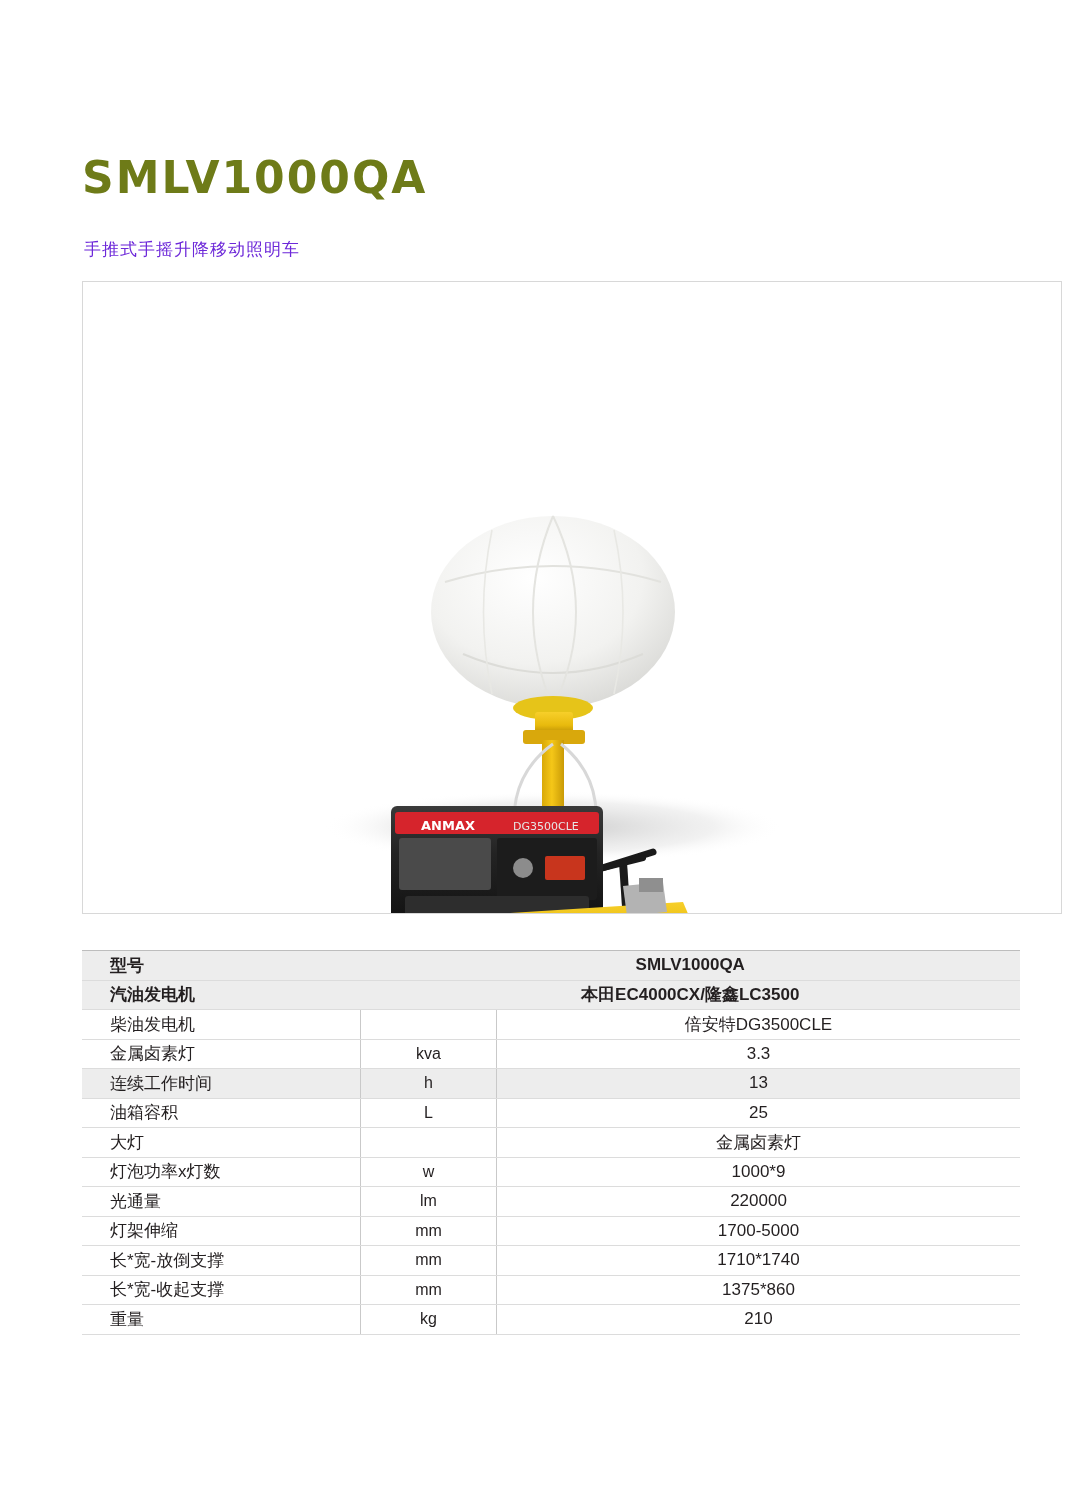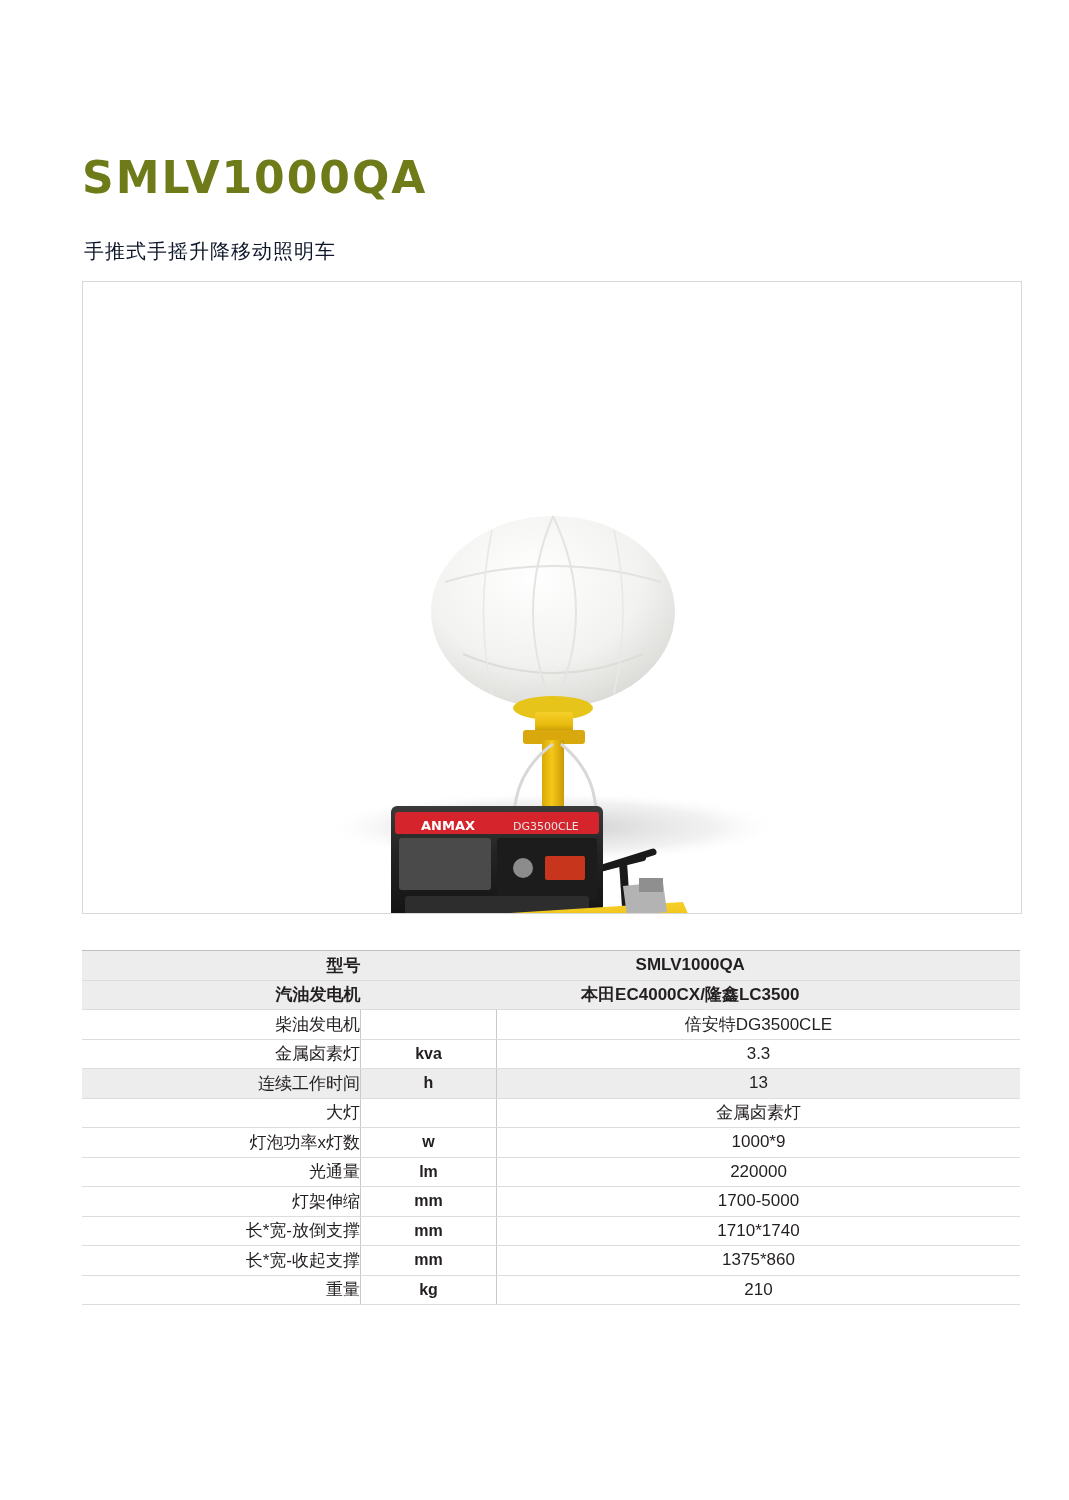--- a/index.html
+++ b/index.html
@@ -28,33 +28,34 @@
     font-size: 44px;
     letter-spacing: 2px;
     font-weight: bold;
     color: #6e7b18;
     font-family: "DejaVu Sans", sans-serif;
   }
   .subtitle {
     position: absolute;
     left: 68px;
     top: 238px;
-    font-size: 20px;
-    color: #0f172a;
+    font-size: 17px;
+    color: #6d28d9;
     letter-spacing: 1px;
   }
   .image-frame {
     position: absolute;
     left: 66px;
     top: 281px;
     width: 938px;
     height: 631px;
     border: 1px solid #d8d8d8;
     background: #ffffff;
     overflow: hidden;
+    padding-left: 40px;
   }
   
   .photo {
     position: absolute;
     left: 0; top: 0;
     width: 938px;
     height: 631px;
   }
   
   .spec-table {
@@ -75,30 +76,29 @@
   }
   .spec-table tr.shade td {
     background: #ededed;
   }
   .spec-table tr.plain td {
     background: #ffffff;
   }
   .c-name {
     width: 250px;
     padding-left: 28px !important;
-    text-align: right;
+    text-align: left;
     font-size: 17px;
   }
   .c-unit {
     width: 135px;
     text-align: center;
     font-size: 16px;
     border-left: 1px solid #c9c9c9 !important;
     border-right: 1px solid #c9c9c9 !important;
-    font-weight: bold;
   }
   .c-val {
     text-align: center;
     font-size: 17px;
   }
   .spec-table tr.first td {
     border-top: 1px solid #bdbdbd;
   }
   .spec-table tr td {
     border-bottom: 1px solid #dcdcdc;
@@ -229,20 +229,25 @@
           <td class="c-name">金属卤素灯</td>
           <td class="c-unit">kva</td>
           <td class="c-val">3.3</td>
         </tr>
         <tr class="shade">
           <td class="c-name">连续工作时间</td>
           <td class="c-unit">h</td>
           <td class="c-val">13</td>
         </tr>
         <tr class="plain">
+          <td class="c-name">油箱容积</td>
+          <td class="c-unit">L</td>
+          <td class="c-val">25</td>
+        </tr>
+        <tr class="plain">
           <td class="c-name">大灯</td>
           <td class="c-unit"></td>
           <td class="c-val">金属卤素灯</td>
         </tr>
         <tr class="plain">
           <td class="c-name">灯泡功率x灯数</td>
           <td class="c-unit">w</td>
           <td class="c-val">1000*9</td>
         </tr>
         <tr class="plain">

